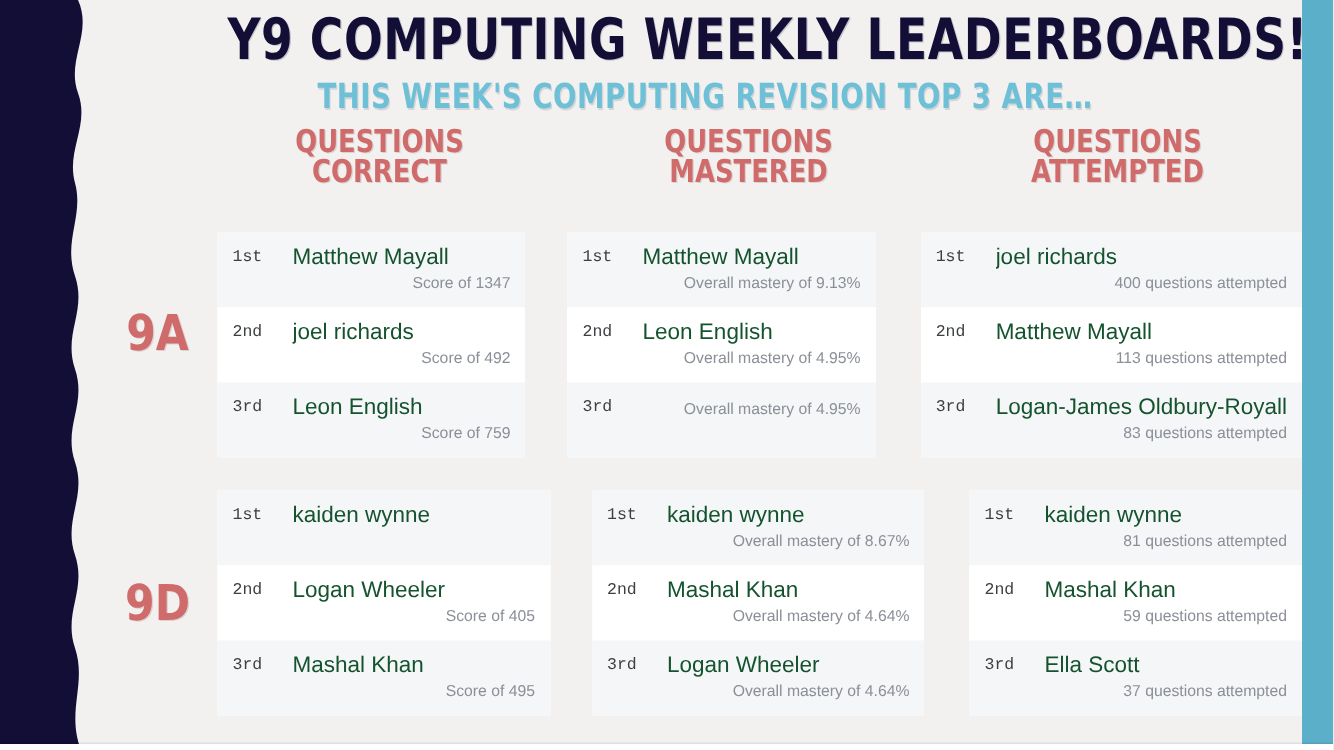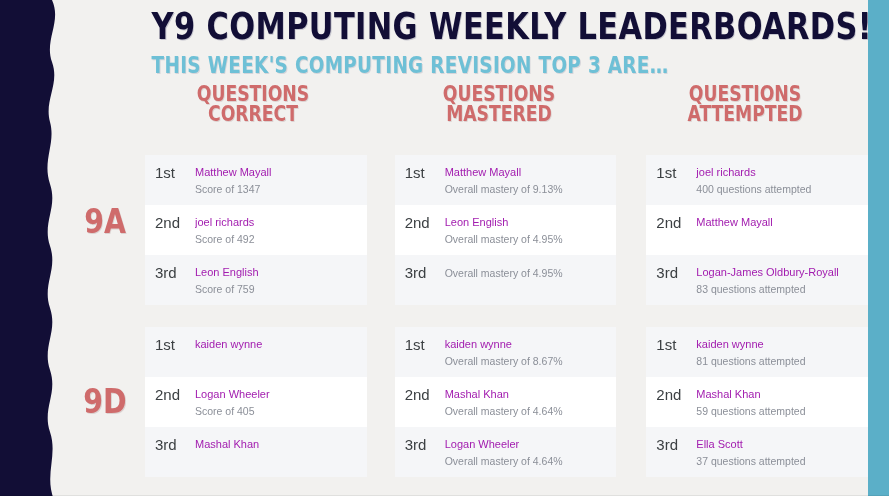--- a/index.html
+++ b/index.html
@@ -49,21 +49,21 @@
     background: rgba(0,0,0,0.07);
     z-index: 6;
   }
 
   
   .titles {
     position: absolute;
     left: 72px;
     right: 21px;
     top: 0;
-    text-align: left;
+    text-align: center;
     z-index: 3;
   }
   .main-title {
     margin: 0;
     padding-top: 4px;
     color: #120e36;
     font-family: "DejaVu Sans", sans-serif;
     font-weight: bold;
     font-size: 38px;
     line-height: 44px;
@@ -158,44 +158,46 @@
     box-sizing: border-box;
     height: 50px;
   }
   .row.odd {
     background: #f5f6f8;
   }
   .rank {
     flex: 0 0 auto;
     width: 40px;
     color: #3c4043;
-    font-size: 15px;
+    font-size: 11px;
     line-height: 15px;
     padding-top: 1px;
+    font-family: Liberation Mono, monospace;
   }
   .entry {
     flex: 1 1 auto;
     min-width: 0;
   }
   .name {
-    color: #a21caf;
-    font-size: 11px;
+    color: #14532d;
+    font-size: 15px;
     line-height: 16px;
     white-space: nowrap;
     overflow: hidden;
     text-overflow: ellipsis;
   }
   .metric {
     color: #8b8f98;
     font-size: 10.5px;
     line-height: 14px;
     margin-top: 2px;
     white-space: nowrap;
     overflow: hidden;
     text-overflow: ellipsis;
+    text-align: right;
   }
 </style>
 </head>
 <body>
 
 <div class="screen">
 
   <svg class="wave-left" viewBox="0 0 72 500" preserveAspectRatio="none">
     <path d="M0,0 L52,0
              C62,22 44,40 52,62
@@ -287,20 +289,21 @@
         <div class="rank">1st</div>
         <div class="entry">
           <div class="name">joel richards</div>
           <div class="metric">400 questions attempted</div>
         </div>
       </div>
       <div class="row">
         <div class="rank">2nd</div>
         <div class="entry">
           <div class="name">Matthew Mayall</div>
+          <div class="metric">113 questions attempted</div>
         </div>
       </div>
       <div class="row odd">
         <div class="rank">3rd</div>
         <div class="entry">
           <div class="name">Logan-James Oldbury-Royall</div>
           <div class="metric">83 questions attempted</div>
         </div>
       </div>
     </div>
@@ -318,20 +321,21 @@
         <div class="rank">2nd</div>
         <div class="entry">
           <div class="name">Logan Wheeler</div>
           <div class="metric">Score of 405</div>
         </div>
       </div>
       <div class="row odd">
         <div class="rank">3rd</div>
         <div class="entry">
           <div class="name">Mashal Khan</div>
+          <div class="metric">Score of 495</div>
         </div>
       </div>
     </div>
 
     <div class="board shift-1">
       <div class="row odd">
         <div class="rank">1st</div>
         <div class="entry">
           <div class="name">kaiden wynne</div>
           <div class="metric">Overall mastery of 8.67%</div>

